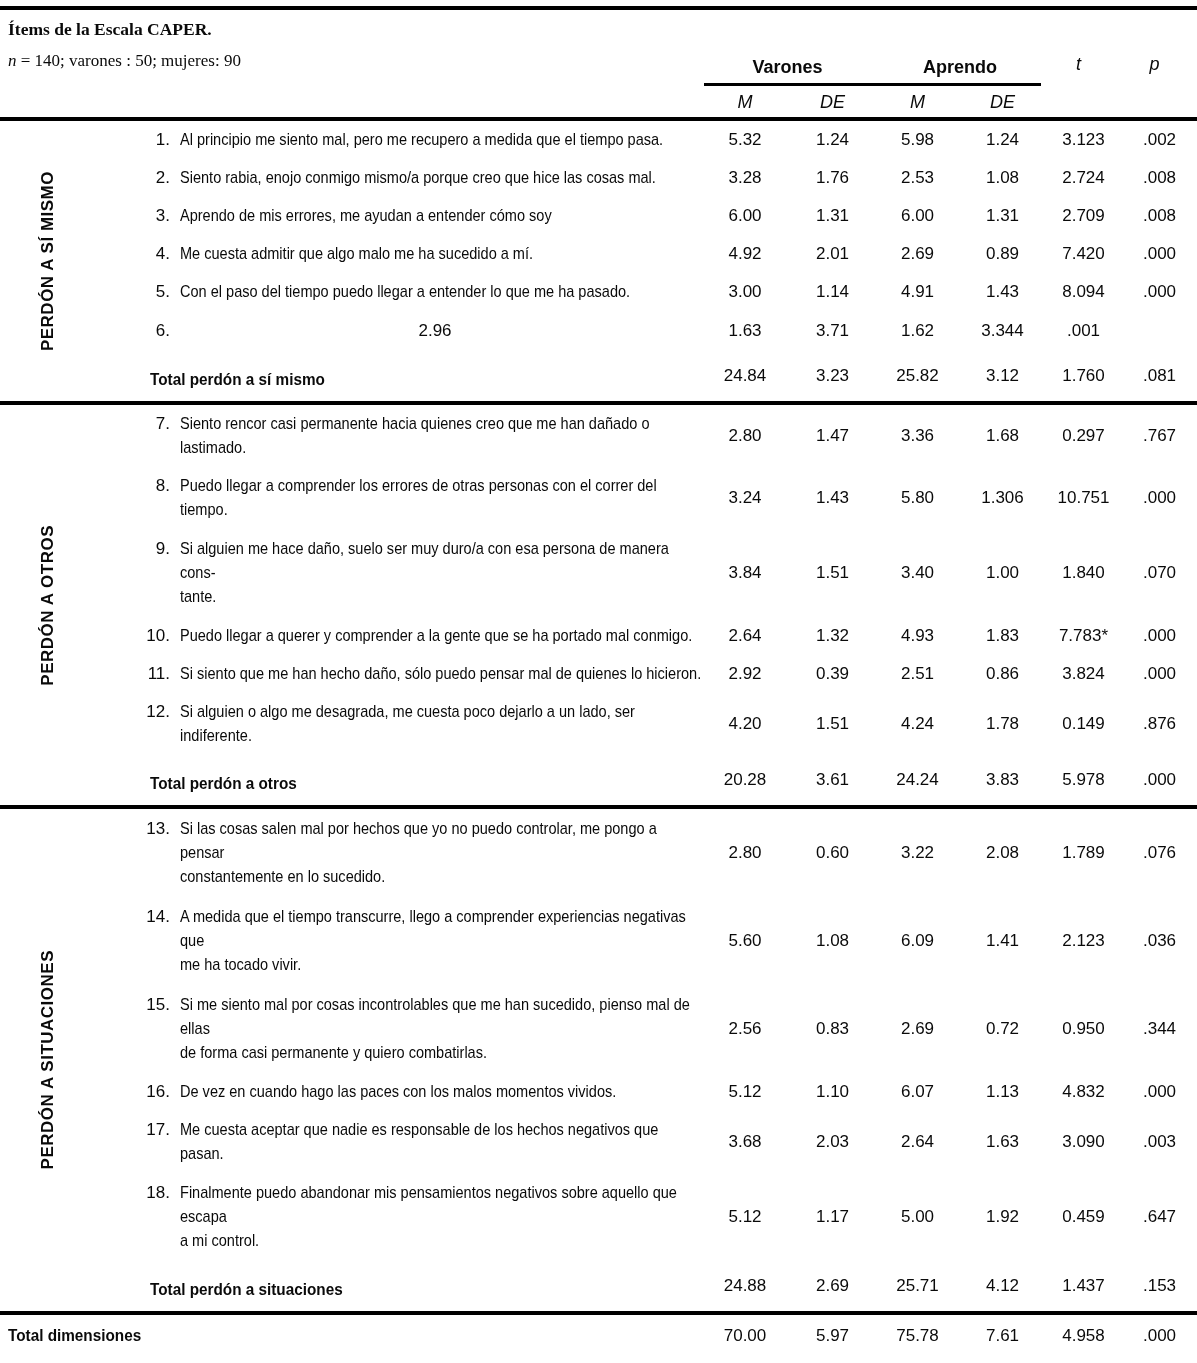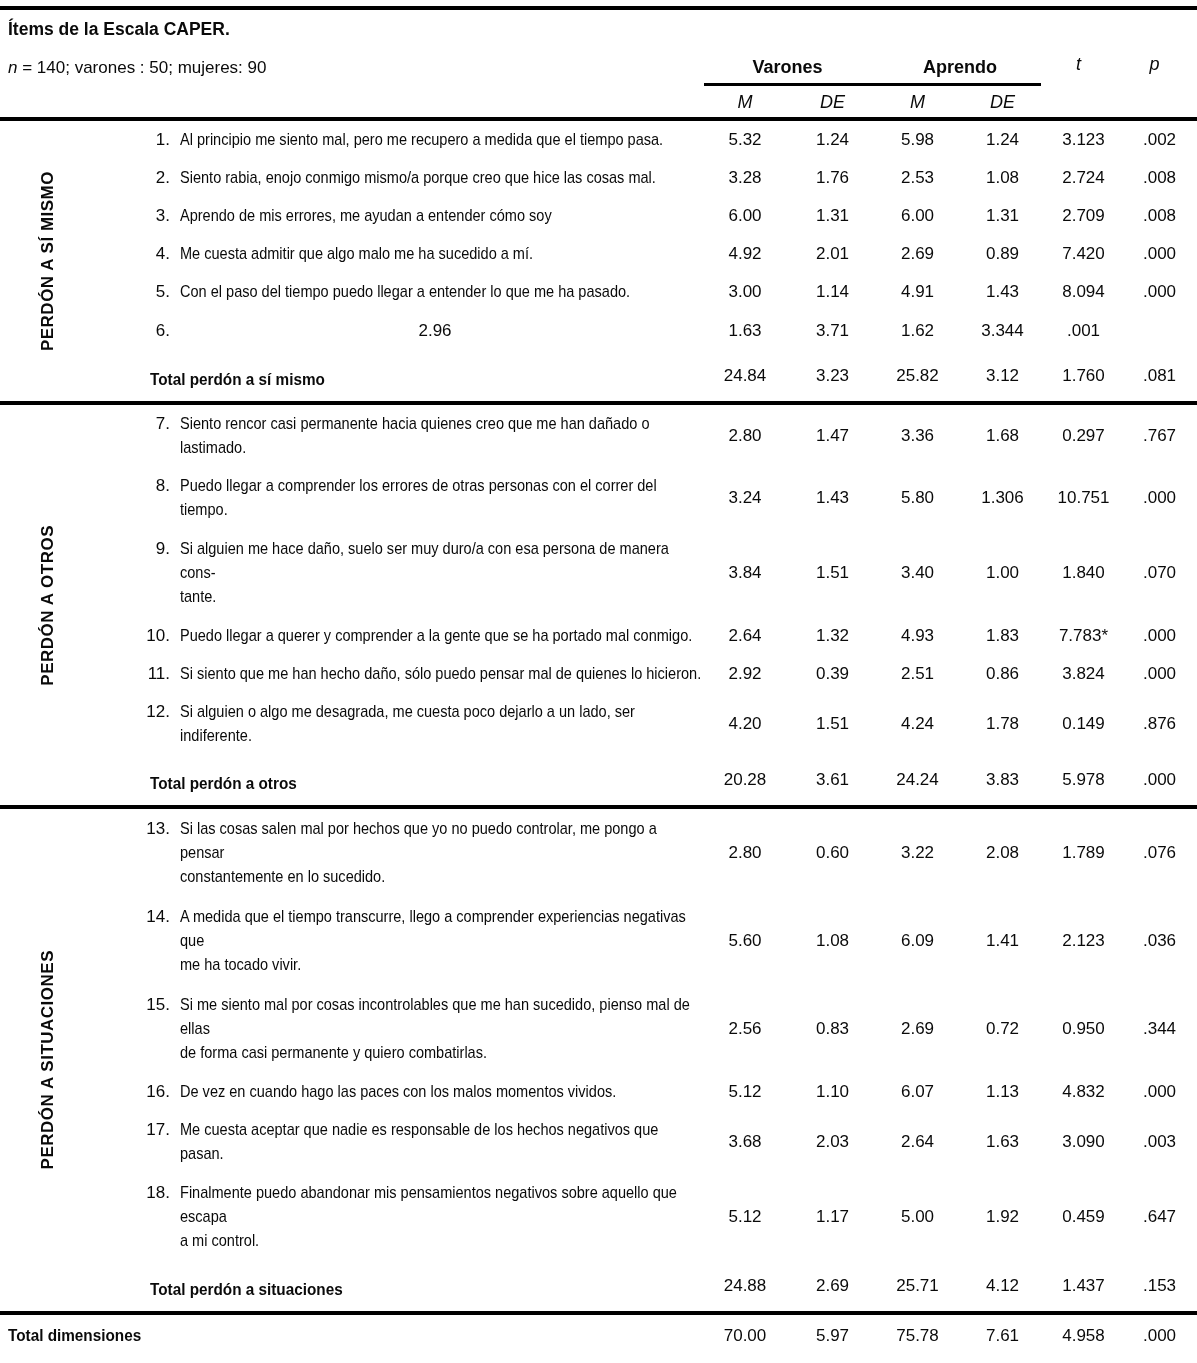--- a/index.html
+++ b/index.html
@@ -10,23 +10,23 @@
   }
   
   .title-block{padding:4px 10px 10px 10px;}
   .t-num{font-size:22px; letter-spacing:.3px;}
   .t-cap{font-size:22px; font-style:italic; margin-top:9px; letter-spacing:.2px;}
   
   .rule{background:#000; width:100%;}
   .rule.r4{height:4px;}
   
   .thead{display:grid; grid-template-columns:700px 340px 77px 75px; align-items:stretch; padding:6px 0 4px 0;}
-  .h-left{padding:3px 8px 0 8px;}
+  .h-left{padding:3px 8px 0 8px;font-family:Liberation Serif, serif;}
   .h-items{font-weight:bold; font-size:17.5px;}
-  .h-note{font-size:17px; margin-top:18px;}
+  .h-note{font-size:17px; margin-top:11px;}
   .h-note .it{font-style:italic;}
   .h-groups{display:grid; grid-template-columns:90px 85px 85px 85px; align-content:start;margin-top:40px;}
   .h-g{font-weight:bold; font-size:18px; text-align:center; padding:1px 0 5px 0;}
   .h-g.gv{grid-column:1/3;} .h-g.gm{grid-column:3/5;}
   .h-spanline{grid-column:1/5; height:3px; background:#000; margin:0 4px;}
   .h-sub{font-style:italic; font-size:18px; text-align:center; padding-top:6px;}
   .h-tp{display:flex; align-items:center; justify-content:center; font-style:italic; font-size:18px;}
   
   .section{display:grid; grid-template-columns:95px 1fr;}
   .vlab-wrap{display:flex; align-items:center; justify-content:center;}

